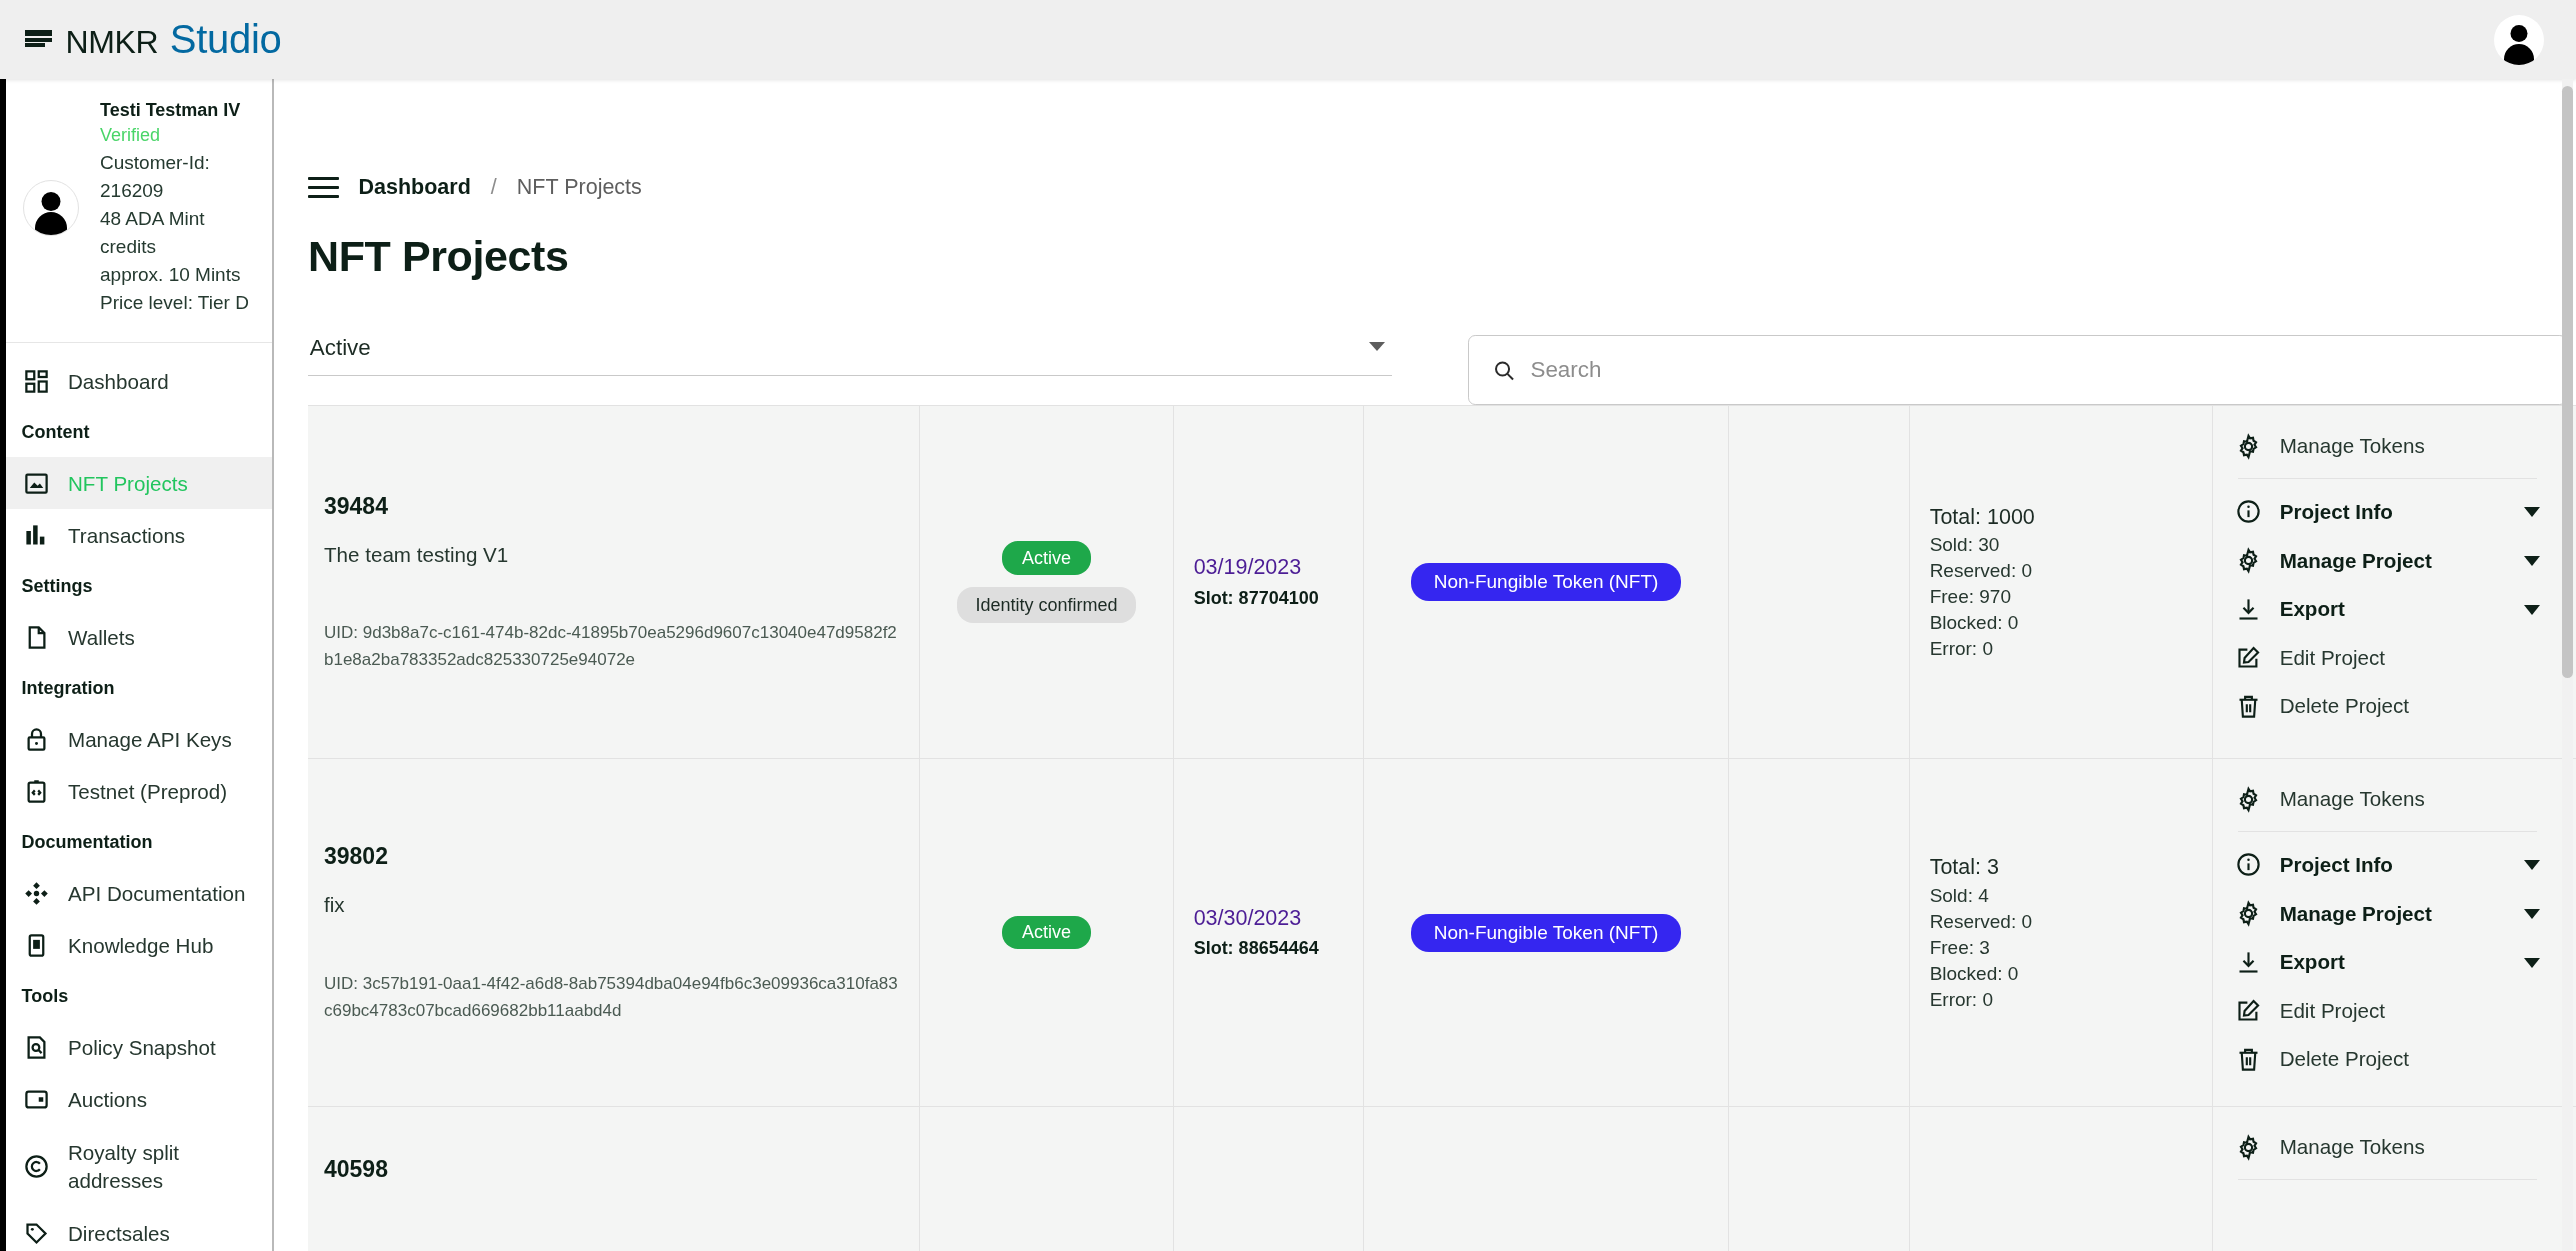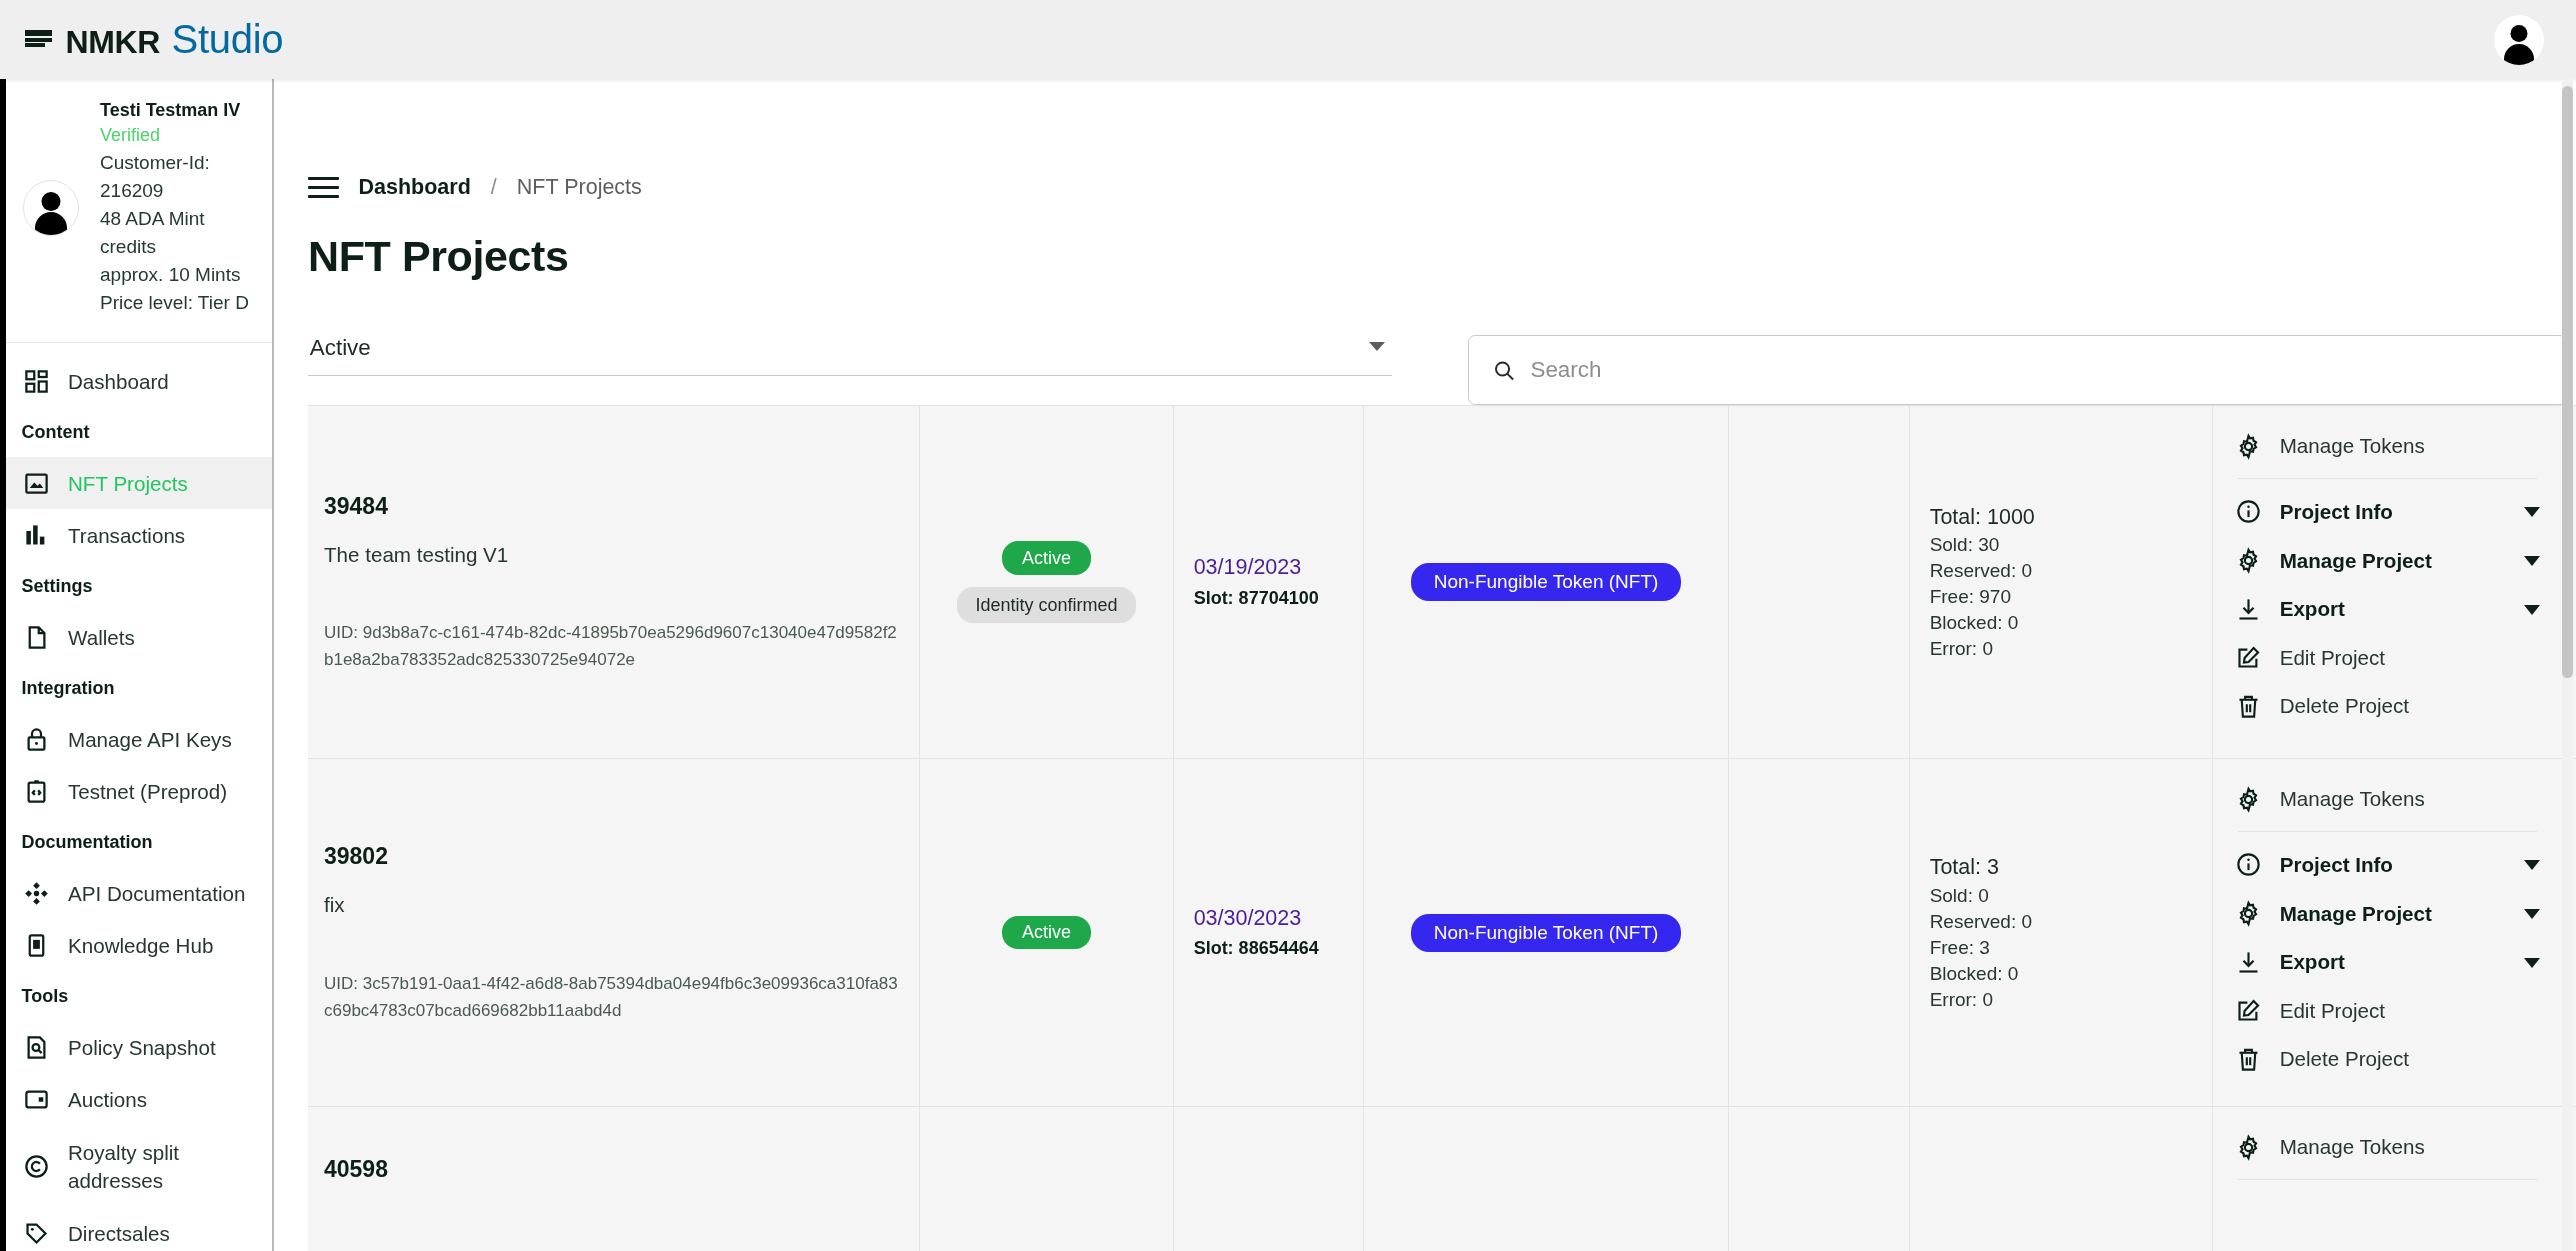--- a/index.html
+++ b/index.html
@@ -23,21 +23,21 @@
   .brand-mark {
     width: 27px; height: 23px; position: relative; align-self: center;
     margin-right: 1.8px;
   }
   .brand-mark i {
     position: absolute; left: 0; background: #0d1f17; display: block;
   }
   .brand-mark i:nth-child(1){ top: 1.8px;  width: 27px; height: 6.3px; }
   .brand-mark i:nth-child(2){ top: 10px; width: 27px; height: 3.6px; }
   .brand-mark i:nth-child(3){ top: 15.3px; width: 20px; height: 3.6px; }
-  .brand-name { font-size: 32px; font-weight: 700; color: #0d1f17; letter-spacing: -0.4px; }
+  .brand-name { font-size: 32px; font-weight: 400; color: #0d1f17; letter-spacing: -0.4px; }
   .brand-sub  { font-size: 40px; font-weight: 400; color: #0369a1; letter-spacing: -0.3px; }
 
   .avatar-top {
     width: 50px; height: 50px; border-radius: 50%;
     background: #ffffff; position: relative; overflow: hidden;
     display: inline-block;
   }
   .avatar-top .head {
     position: absolute; left: 50%; transform: translateX(-50%);
     top: 10px; width: 17px; height: 17px; border-radius: 50%; background: #000;
@@ -487,21 +487,21 @@
           <div class="pslot">Slot: 88654464</div>
         </div>
         <div class="cell c4 cell-type">
           <span class="badge-nft">Non-Fungible Token (NFT)</span>
         </div>
         <div class="cell c5">
           
         </div>
         <div class="cell c6 cell-counts">
           <div class="ct-total">Total: 3</div>
-          <div class="ct">Sold: 0</div>
+          <div class="ct">Sold: 4</div>
           <div class="ct">Reserved: 0</div>
           <div class="ct">Free: 3</div>
           <div class="ct">Blocked: 0</div>
           <div class="ct">Error: 0</div>
         </div>
         <div class="cell c7 cell-actions">
           <div class="act">
             <svg class="act-icon" viewBox="0 0 24 24" fill="none" stroke="#0d1f17" stroke-width="1.9">
               <circle cx="12" cy="12" r="3.2"></circle>
                 <path d="M12 2.6l1.4 2.2 2.6-.5.5 2.6 2.2 1.4-1.4 2.2 1.4 2.2-2.2 1.4-.5 2.6-2.6-.5L12 21.4l-1.4-2.2-2.6.5-.5-2.6-2.2-1.4L6.7 13.5 5.3 11.3l2.2-1.4.5-2.6 2.6.5z"></path>

